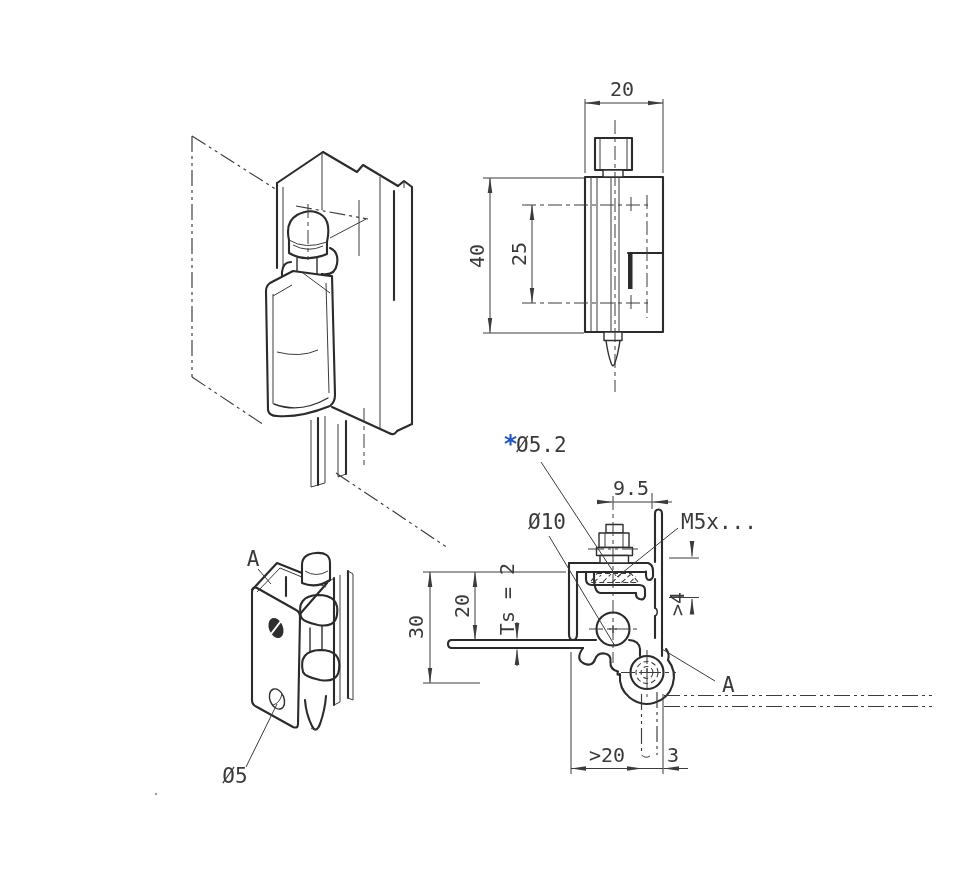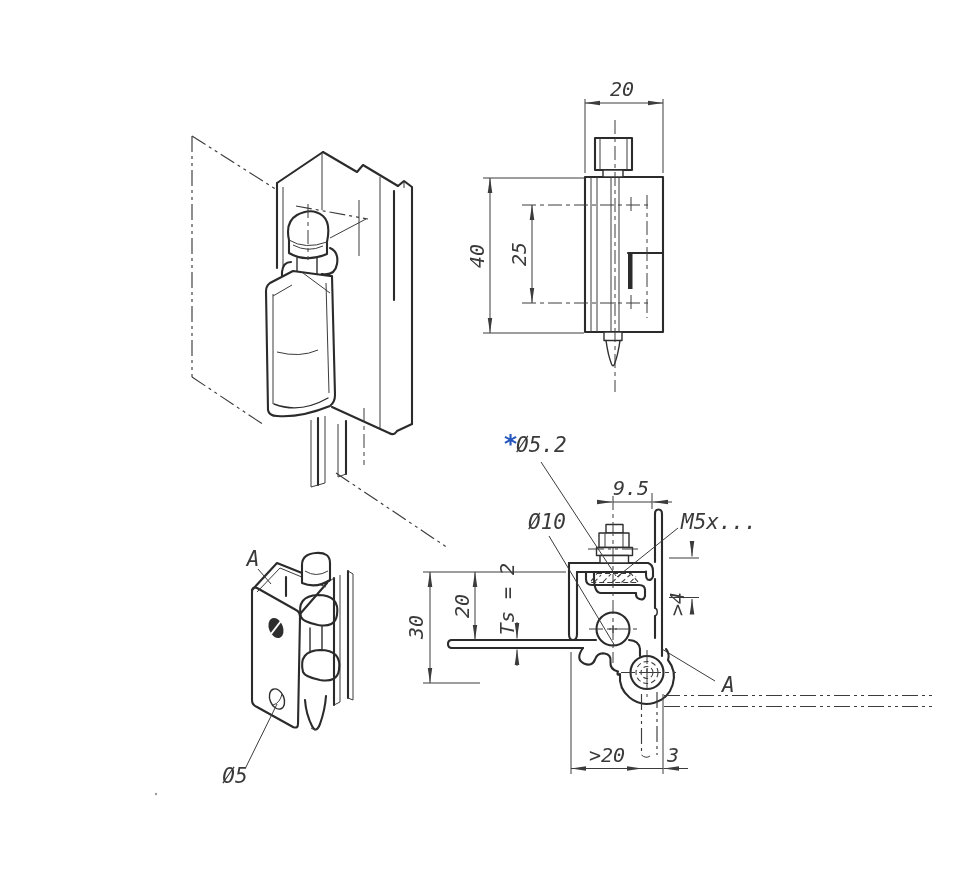--- a/index.html
+++ b/index.html
@@ -1,17 +1,17 @@
 <!DOCTYPE html>
 <html><head>
 <meta charset="utf-8">
 <style>
   html,body{margin:0;padding:0;background:#ffffff;}
   .stage{position:relative;width:959px;height:883px;background:#ffffff;overflow:hidden;
-         font-family:"DejaVu Sans Mono",monospace;font-style:italic;}
+         font-family:"DejaVu Sans Mono",monospace;}
   svg{display:block}
   .o {stroke:#2b2b2b;stroke-width:2.1;fill:none;stroke-linecap:round;stroke-linejoin:round}
   .m {stroke:#2f2f2f;stroke-width:1.4;fill:none;stroke-linecap:round;stroke-linejoin:round}
   .t {stroke:#3c3c3c;stroke-width:1;fill:none}
   .d {stroke:#3c3c3c;stroke-width:1;fill:none}
   .cl{stroke:#3c3c3c;stroke-width:1;fill:none;stroke-dasharray:14 4 4 4}
   .ph{stroke:#3c3c3c;stroke-width:1.15;fill:none;stroke-dasharray:16 4 3 4 3 4}
   .hd{stroke:#3a3a3a;stroke-width:1.05;fill:none;stroke-dasharray:5 3}
   .wf{fill:#ffffff}
   text.dim{font-family:"DejaVu Sans Mono",monospace;font-size:20px;fill:#3a3a3a}

